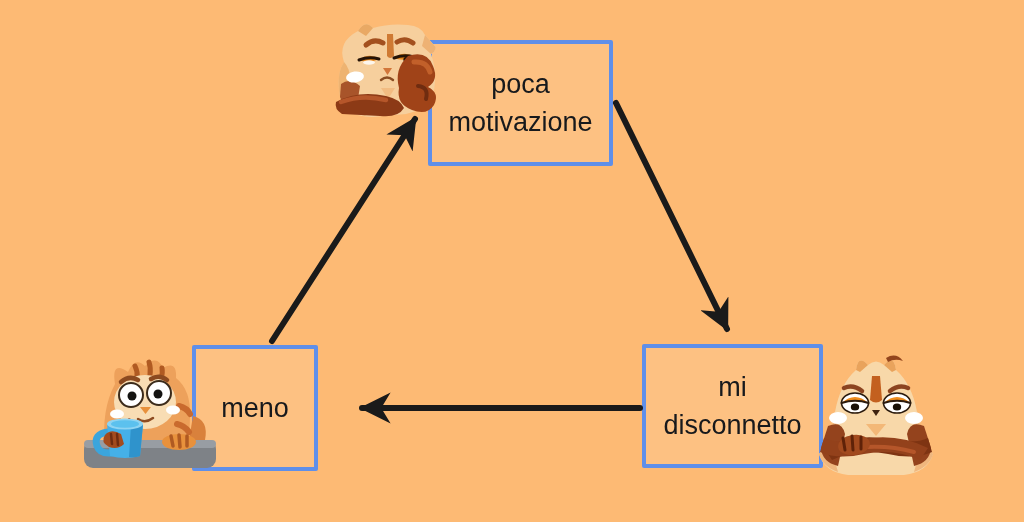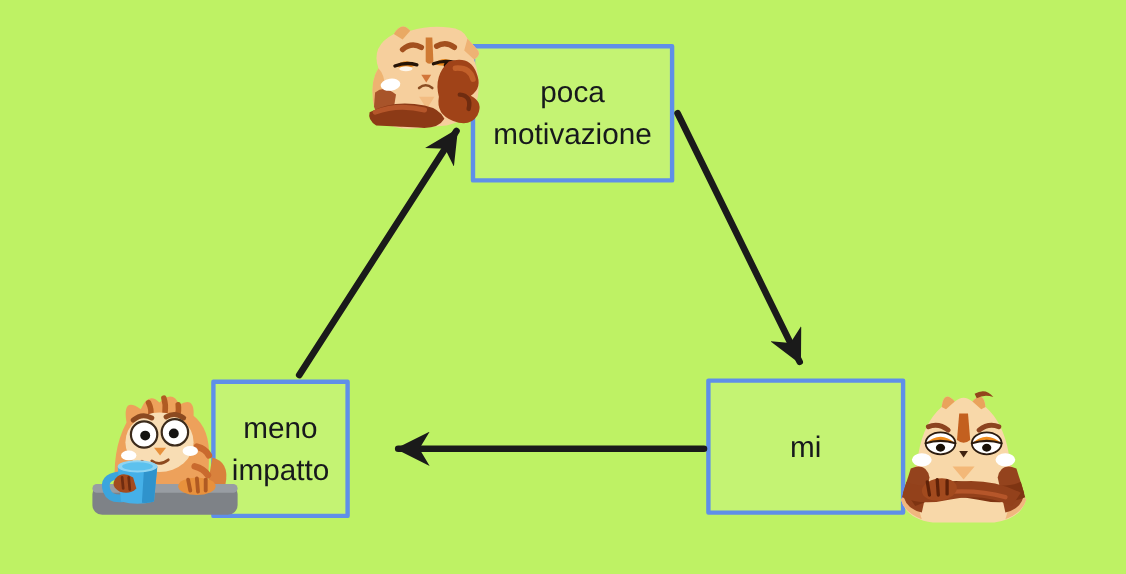--- a/index.html
+++ b/index.html
@@ -1,21 +1,21 @@
 <!DOCTYPE html>
 <html><head>
 <meta charset="utf-8">
 <style>
   html, body { margin: 0; padding: 0; background: #c6d8fa; }
   .canvas {
     position: relative;
     width: 1024px;
     height: 522px;
     overflow: hidden;
-    background: #bef264;
+    background: #fdba74;
     font-family: "Liberation Sans", "DejaVu Sans", sans-serif;
   }
   .node {
     position: absolute;
     box-sizing: border-box;
     border: 4px solid #5f8fe9;
     background: rgba(255,255,255,0.10);
     border-radius: 2px;
     display: flex;
     flex-direction: column;
@@ -50,25 +50,25 @@
 
 <div class="canvas">
 
   <div class="node node-top">
     <span>poca</span>
     <span>motivazione</span>
   </div>
 
   <div class="node node-left">
     <span>meno</span>
-    <span>impatto</span>
   </div>
 
   <div class="node node-right">
     <span>mi</span>
+    <span>disconnetto</span>
   </div>
 
   <svg class="arrows" viewBox="0 0 1024 522">
     <defs>
       <marker id="ah" viewBox="0 0 12 12" refX="11" refY="6" markerWidth="5.2" markerHeight="5.2" orient="auto-start-reverse" markerUnits="strokeWidth">
         <path d="M0,0 L12,6 L0,12 L3.6,6 Z" fill="#1a1a1a"></path>
       </marker>
     </defs>
     <line x1="616" y1="103" x2="727" y2="329" stroke="#1a1a1a" stroke-width="6" stroke-linecap="round" marker-end="url(#ah)"></line>
     <line x1="640" y1="408" x2="362" y2="408" stroke="#1a1a1a" stroke-width="6" stroke-linecap="round" marker-end="url(#ah)"></line>

